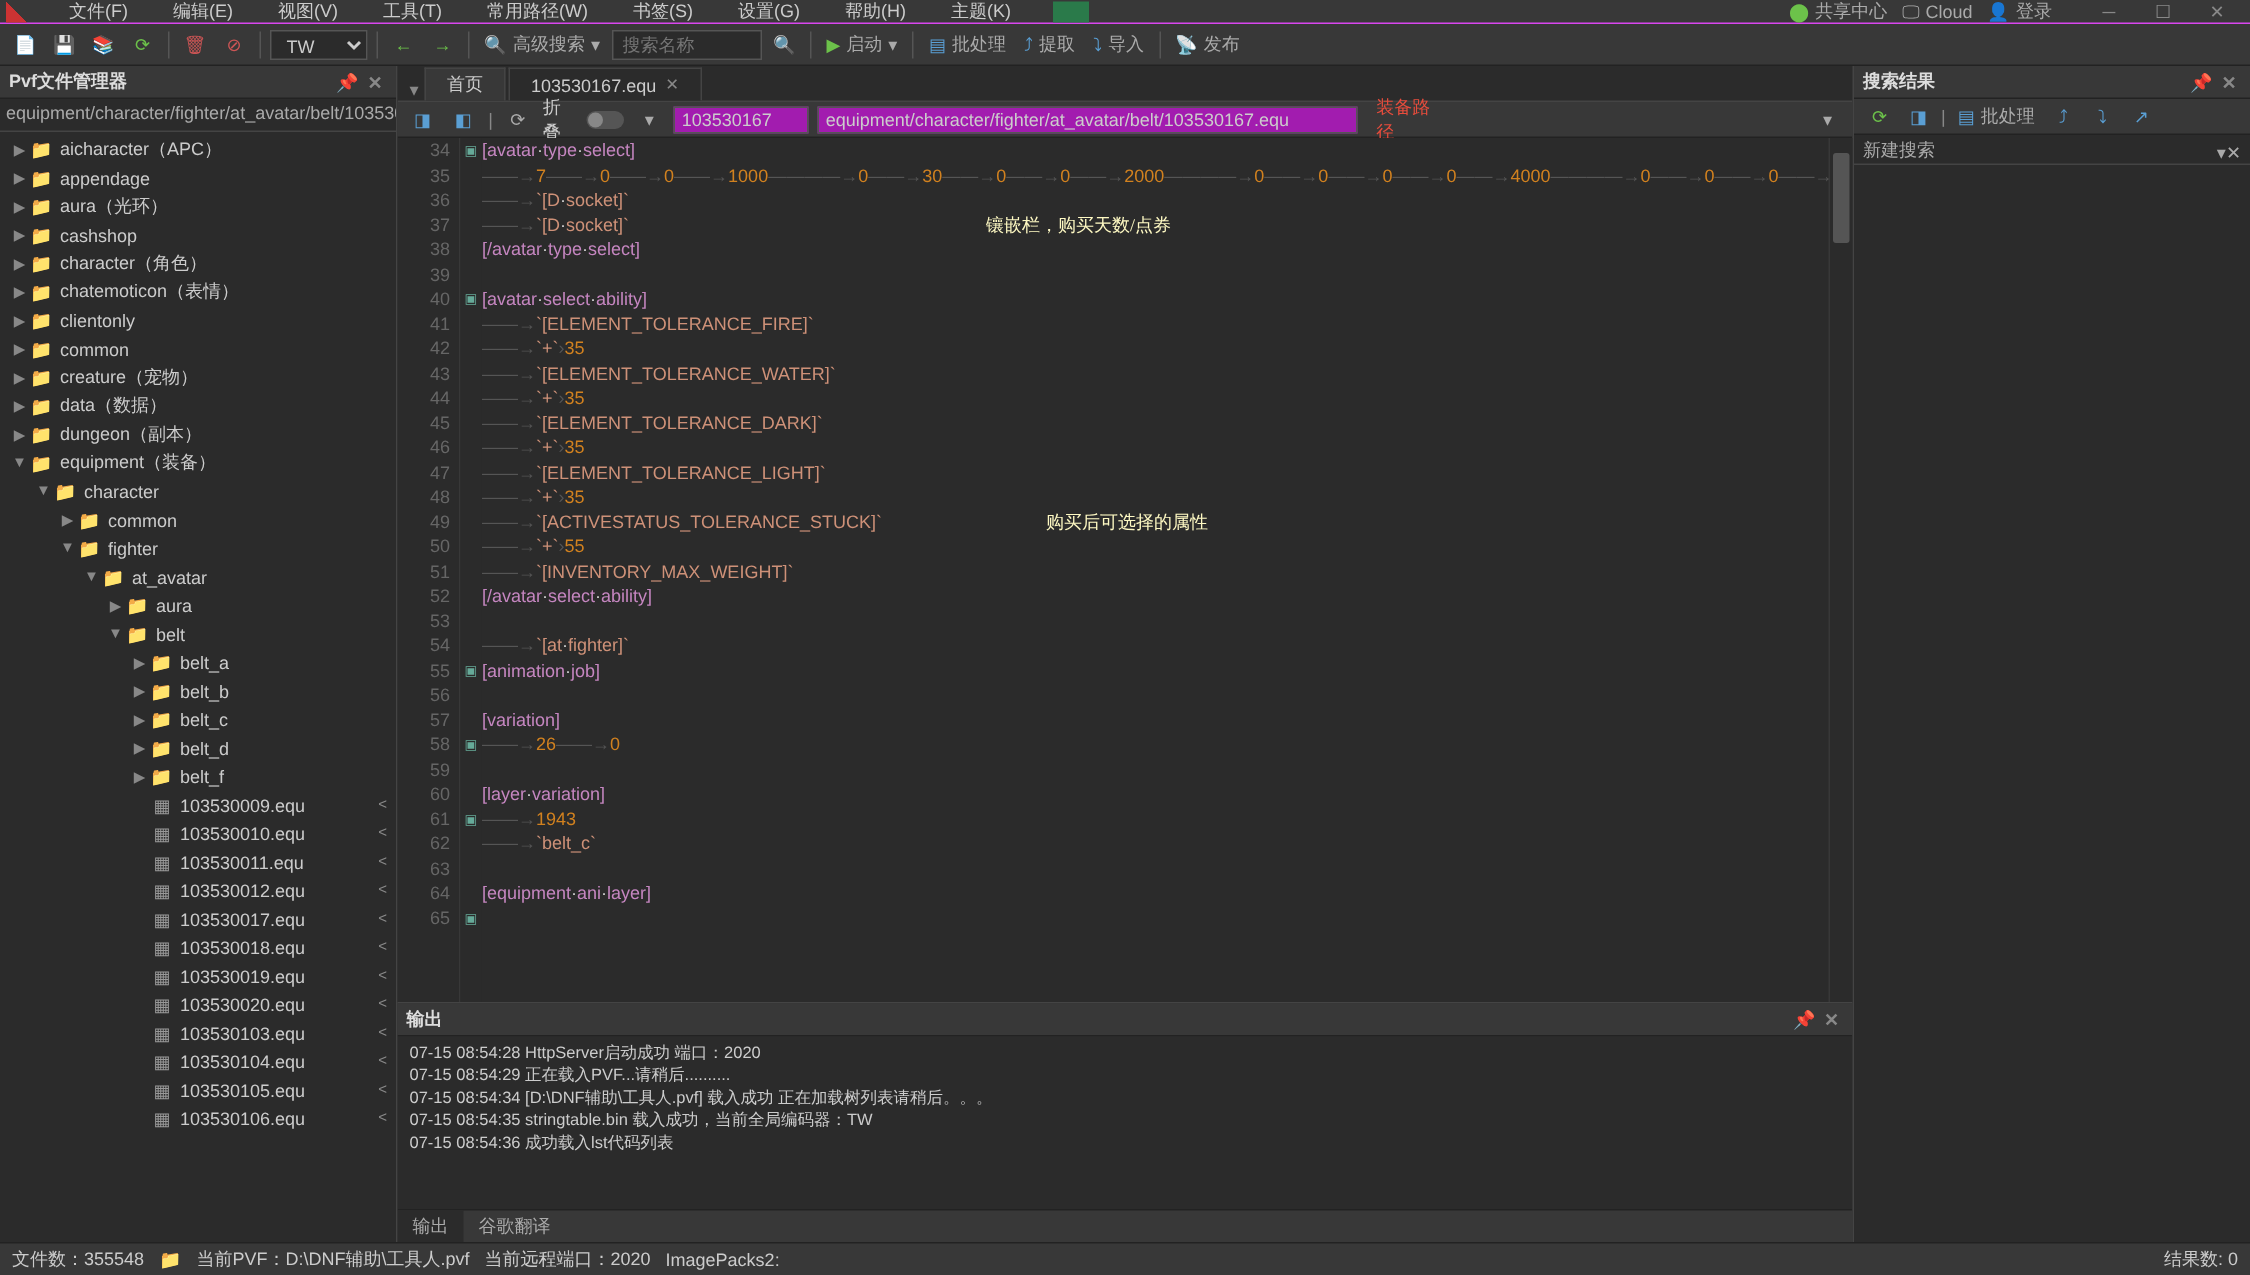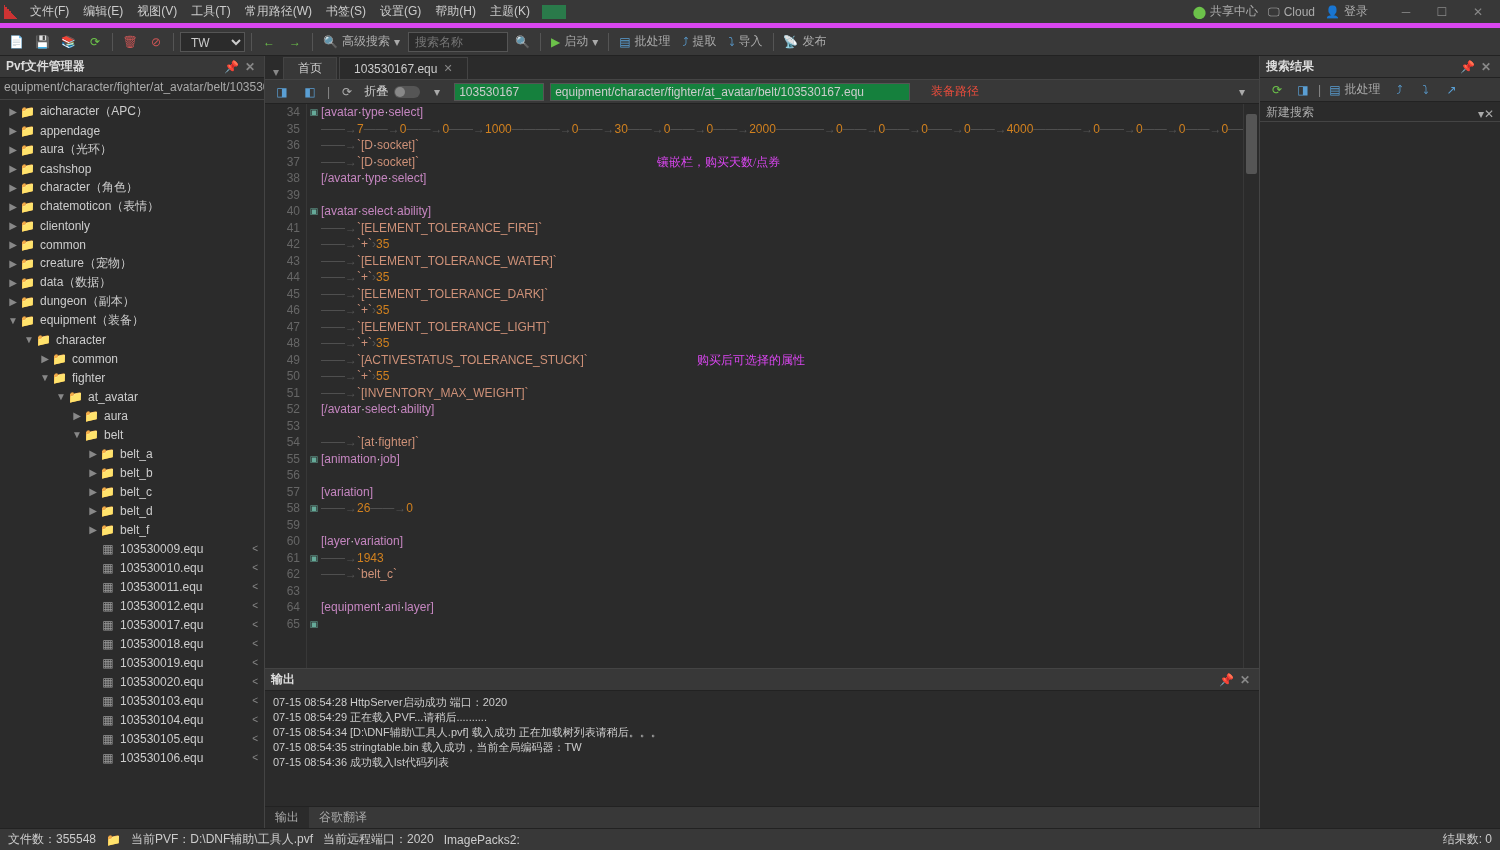--- a/index.html
+++ b/index.html
@@ -1,17 +1,17 @@
 <!DOCTYPE html>
 <html><head>
 <meta charset="utf-8">
 <style>
 *{margin:0;padding:0;box-sizing:border-box;font-family:"Microsoft YaHei",Arial,sans-serif;font-size:12px;user-select:none}
 body{background:#2b2b2b;color:#bbb;width:1500px;height:850px;display:flex;flex-direction:column;overflow:hidden}
-.titlebar{height:28px;background:#383838;display:flex;align-items:center;gap:2px;padding:0 4px;border-bottom:5px solid #d946ef}
+.titlebar{height:16px;background:#383838;display:flex;align-items:center;gap:18px;padding:0 4px;border-bottom:1px solid #d946ef}
 .titlebar .logo{width:14px;height:14px;background:linear-gradient(45deg,#c33,#c33 50%,transparent 50%);margin-right:4px}
 .menu-item{padding:2px 6px;cursor:pointer;color:#ccc}
 .title-spacer{flex:1}
 .title-right{display:flex;align-items:center;gap:10px}
 .tr-item{display:flex;align-items:center;gap:4px;color:#aaa;cursor:pointer}
 .win-btns{display:flex;gap:0;margin-left:10px}
 .win-btn{width:36px;height:24px;display:flex;align-items:center;justify-content:center;cursor:pointer;color:#888}
 .toolbar{height:28px;background:#383838;display:flex;align-items:center;gap:4px;padding:0 6px;border-bottom:1px solid #222}
 .tb-btn{width:22px;height:22px;display:flex;align-items:center;justify-content:center;cursor:pointer;color:#aaa;border-radius:2px}
 .tb-sep{width:1px;height:18px;background:#555;margin:0 2px}
@@ -32,48 +32,48 @@
 .file-ic{color:#999}
 .tree-label{color:#ccc}
 .tree-badge{margin-left:auto;margin-right:6px;color:#888;font-size:10px}
 .center{flex:1;display:flex;flex-direction:column;overflow:hidden}
 .tabs{height:24px;background:#2b2b2b;display:flex;align-items:flex-end;border-bottom:1px solid #444;padding-left:4px}
 .tabs-dd{color:#888;padding:0 4px;cursor:pointer}
 .tab{height:22px;padding:0 14px;display:flex;align-items:center;gap:6px;background:#383838;border:1px solid #444;border-bottom:none;margin-right:2px;cursor:pointer;color:#ccc}
 .tab.active{background:#2b2b2b}
 .tab-close{color:#888;font-size:11px}
 .subtoolbar{height:24px;background:#383838;display:flex;align-items:center;gap:6px;padding:0 6px;border-bottom:1px solid #222}
-.sub-inp{background:#15803d;border:1px solid #555;color:#ccc;padding:1px 4px;height:18px}
+.sub-inp{background:#a21caf;border:1px solid #555;color:#ccc;padding:1px 4px;height:18px}
 .sub-path{flex:0 0 auto;width:360px}
 .red-label{color:#e74c3c}
 .sub-spacer{flex:1}
 .toggle{width:26px;height:12px;background:#555;border-radius:6px;position:relative}
 .toggle::after{content:"";position:absolute;left:1px;top:1px;width:10px;height:10px;background:#888;border-radius:50%}
 .editor{flex:1;display:flex;overflow:hidden;position:relative;background:#2b2b2b;font-family:Consolas,monospace}
 .gutter{width:42px;background:#2b2b2b;text-align:right;padding-right:6px;color:#666;border-right:1px solid #383838}
 .gutter div{height:16.5px;line-height:16.5px}
 .fold-col{width:14px;background:#2b2b2b}
 .fold-col div{height:16.5px;line-height:16.5px;text-align:center;color:#6a9;font-size:9px}
 .code{flex:1;overflow:auto}
 .code-line{height:16.5px;line-height:16.5px;white-space:pre;font-family:Consolas,monospace;font-size:13px}
 .tok-tag{color:#c586c0}
 .tok-str{color:#ce9178}
 .tok-num{color:#d1811f}
 .tok-arrow{color:#555}
 .tok-dot{color:#d4d4d4}
-.annot{color:#d946ef;font-family:"Microsoft YaHei"}
+.annot{color:#fef9c3;font-family:"Microsoft YaHei"}
 .vscroll{width:16px;background:#2b2b2b;border-left:1px solid #383838;position:relative}
 .vscroll-thumb{position:absolute;top:10px;left:2px;right:2px;height:60px;background:#555;border-radius:2px}
 .output-panel{height:160px;display:flex;flex-direction:column;border-top:1px solid #444}
 .output-body{flex:1;background:#2b2b2b;padding:4px 8px;color:#ccc;font-family:Consolas,monospace;overflow:auto}
 .output-body div{line-height:15px;font-size:11px}
 .output-tabs{height:22px;background:#383838;display:flex;align-items:center;border-top:1px solid #222}
 .output-tab{padding:2px 10px;cursor:pointer;color:#aaa}
 .output-tab.active{background:#2b2b2b}
-.panel-right{width:241px;background:#2b2b2b;display:flex;flex-direction:column;border-left:1px solid #444}
+.panel-right{width:265px;background:#2b2b2b;display:flex;flex-direction:column;border-left:1px solid #444}
 .right-toolbar{height:24px;background:#383838;display:flex;align-items:center;gap:4px;padding:0 6px;border-bottom:1px solid #222}
 .right-sub{height:20px;background:#2b2b2b;display:flex;align-items:flex-end;padding:0 6px;color:#aaa;border-bottom:1px solid #444}
 .right-sub .ph-spacer{flex:1}
 .right-body{flex:1;background:#2b2b2b}
 .statusbar{height:22px;background:#383838;display:flex;align-items:center;padding:0 8px;color:#ccc;border-top:1px solid #222;gap:10px}
 .statusbar .sb-spacer{flex:1}
 .yellow{color:#d4a84b}
 </style>
 </head>
 <body>

